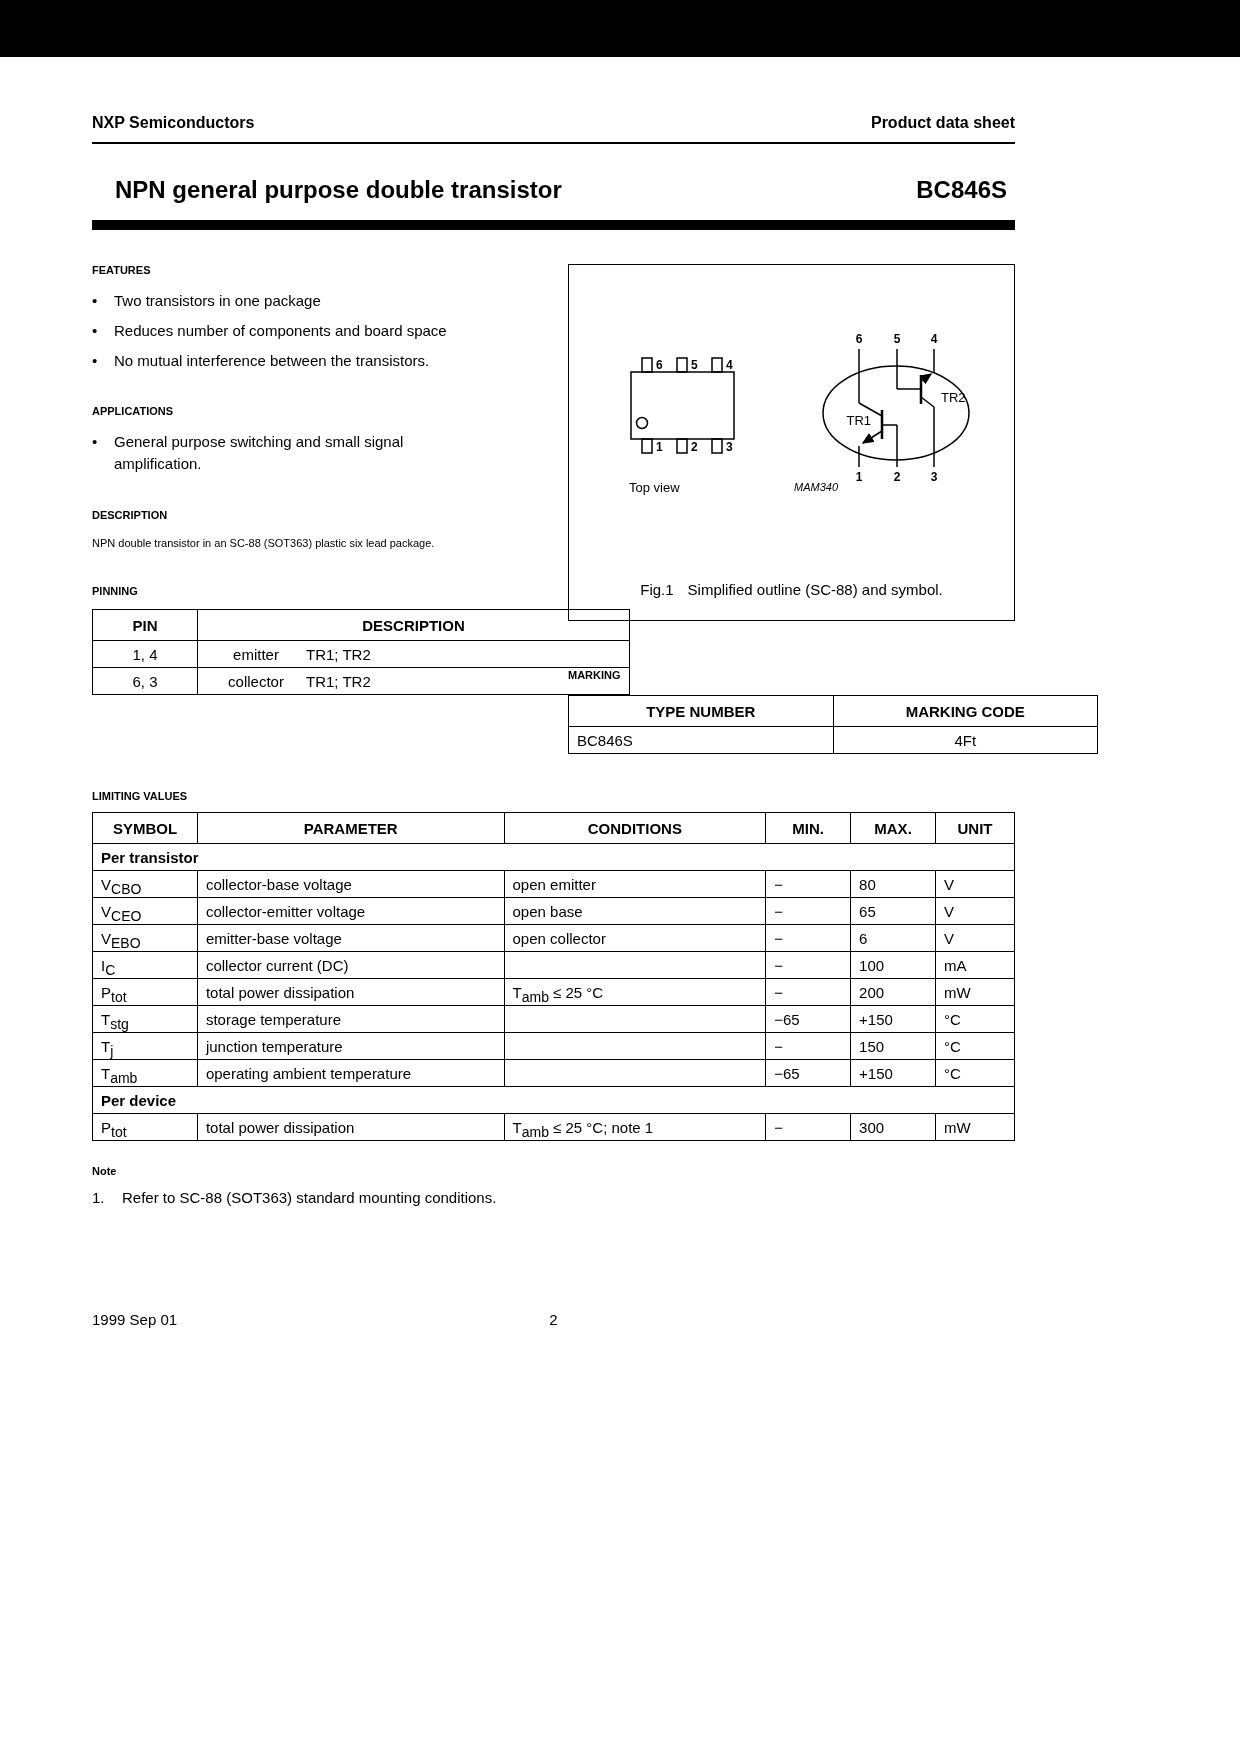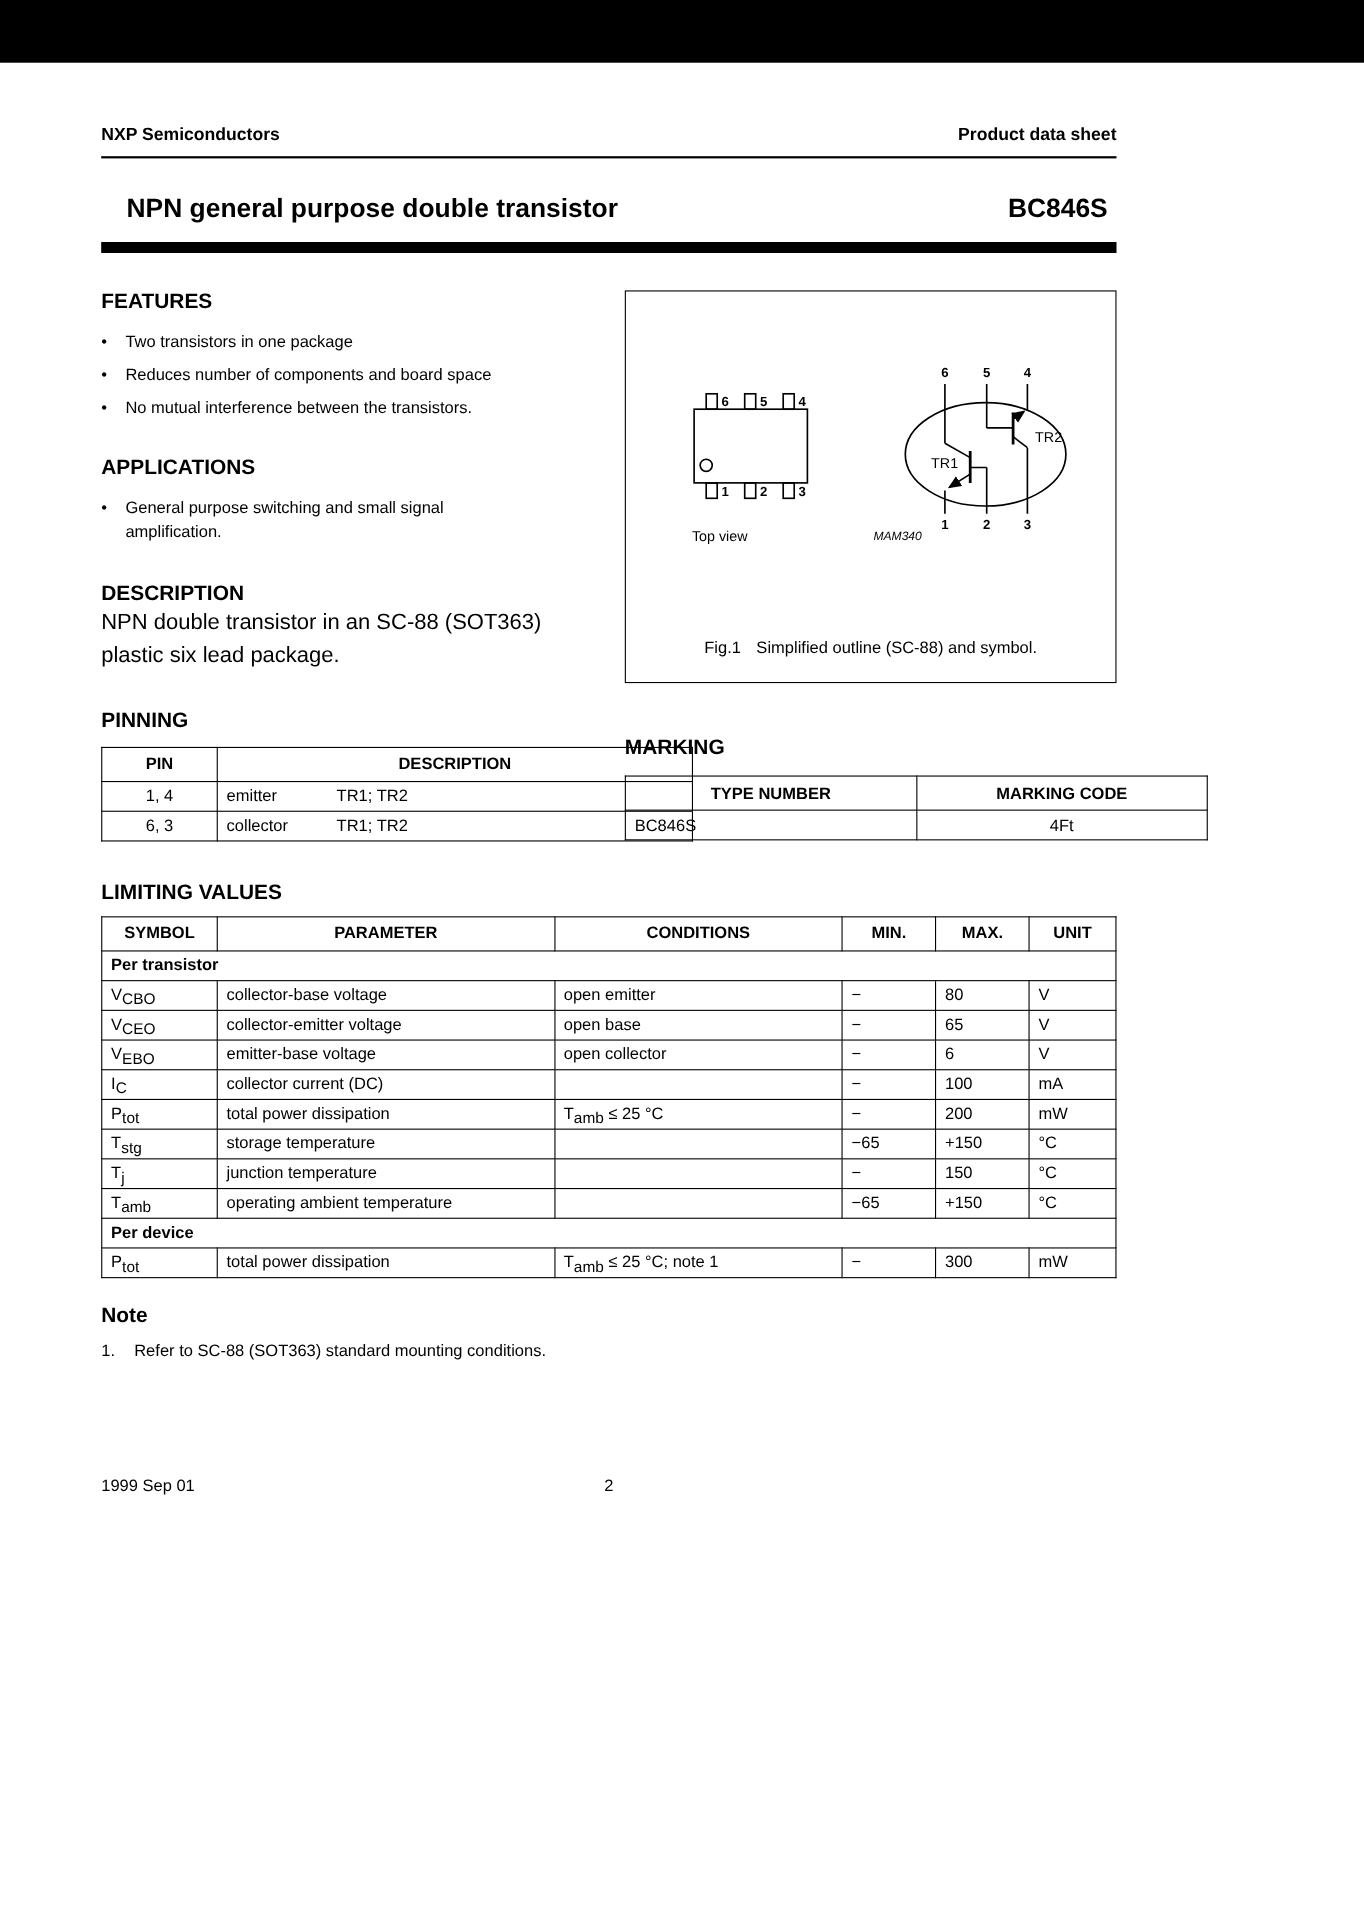--- a/index.html
+++ b/index.html
@@ -23,40 +23,40 @@
   }
   .title-row .t-left { font-size:24px; font-weight:bold; }
   .title-row .t-right { font-size:24px; font-weight:bold; }
   .title-bar { height:10px; background:#000; margin-top:16px; }
 
   
   .two-col { display:flex; margin-top:34px; }
   .left-col { width:445px; flex:0 0 445px; }
   .right-col { width:447px; flex:0 0 447px; margin-left:31px; }
 
-  .sec-heading { font-size:19px; font-weight:bold; }
+  .sec-heading { font-size:11px; font-weight:bold; }
   .mt34 { margin-top:34px; }
-  .body-text { font-size:20px; line-height:1.5; }
+  .body-text { font-size:11px; line-height:1.5; margin-top:14px; }
 
   .bullets { margin-top:14px; }
   .bullet { display:flex; font-size:15px; line-height:1.45; margin-bottom:8px; }
   .bullet .dot { width:22px; flex:0 0 22px; }
   .bullet .b-text { flex:1; }
   .bullet .b-narrow { max-width:360px; }
 
   
   table { border-collapse:collapse; font-size:15px; }
   th, td { border:1px solid #000; }
   th { font-weight:bold; text-align:center; height:31px; padding:3px 6px; }
   td { padding:4px 8px; height:27px; }
 
   
   .pin-table { width:538px; margin-top:12px; }
   .pin-table .pin-cell { text-align:center; width:105px; }
-  .pin-table .desc-name { display:inline-block; width:100px; }
+  .pin-table .desc-name { display:inline-block; width:100px;text-align:center; }
 
   
   .figure-box { width:447px; height:357px; border:1px solid #000; position:relative; }
   .figure-box svg { position:absolute; top:0; left:0; }
   .fig-caption {
     position:absolute; bottom:22px; left:0; width:100%;
     text-align:center; font-size:15px;
   }
   .fig-caption .fig-label { margin-right:14px; }
 

